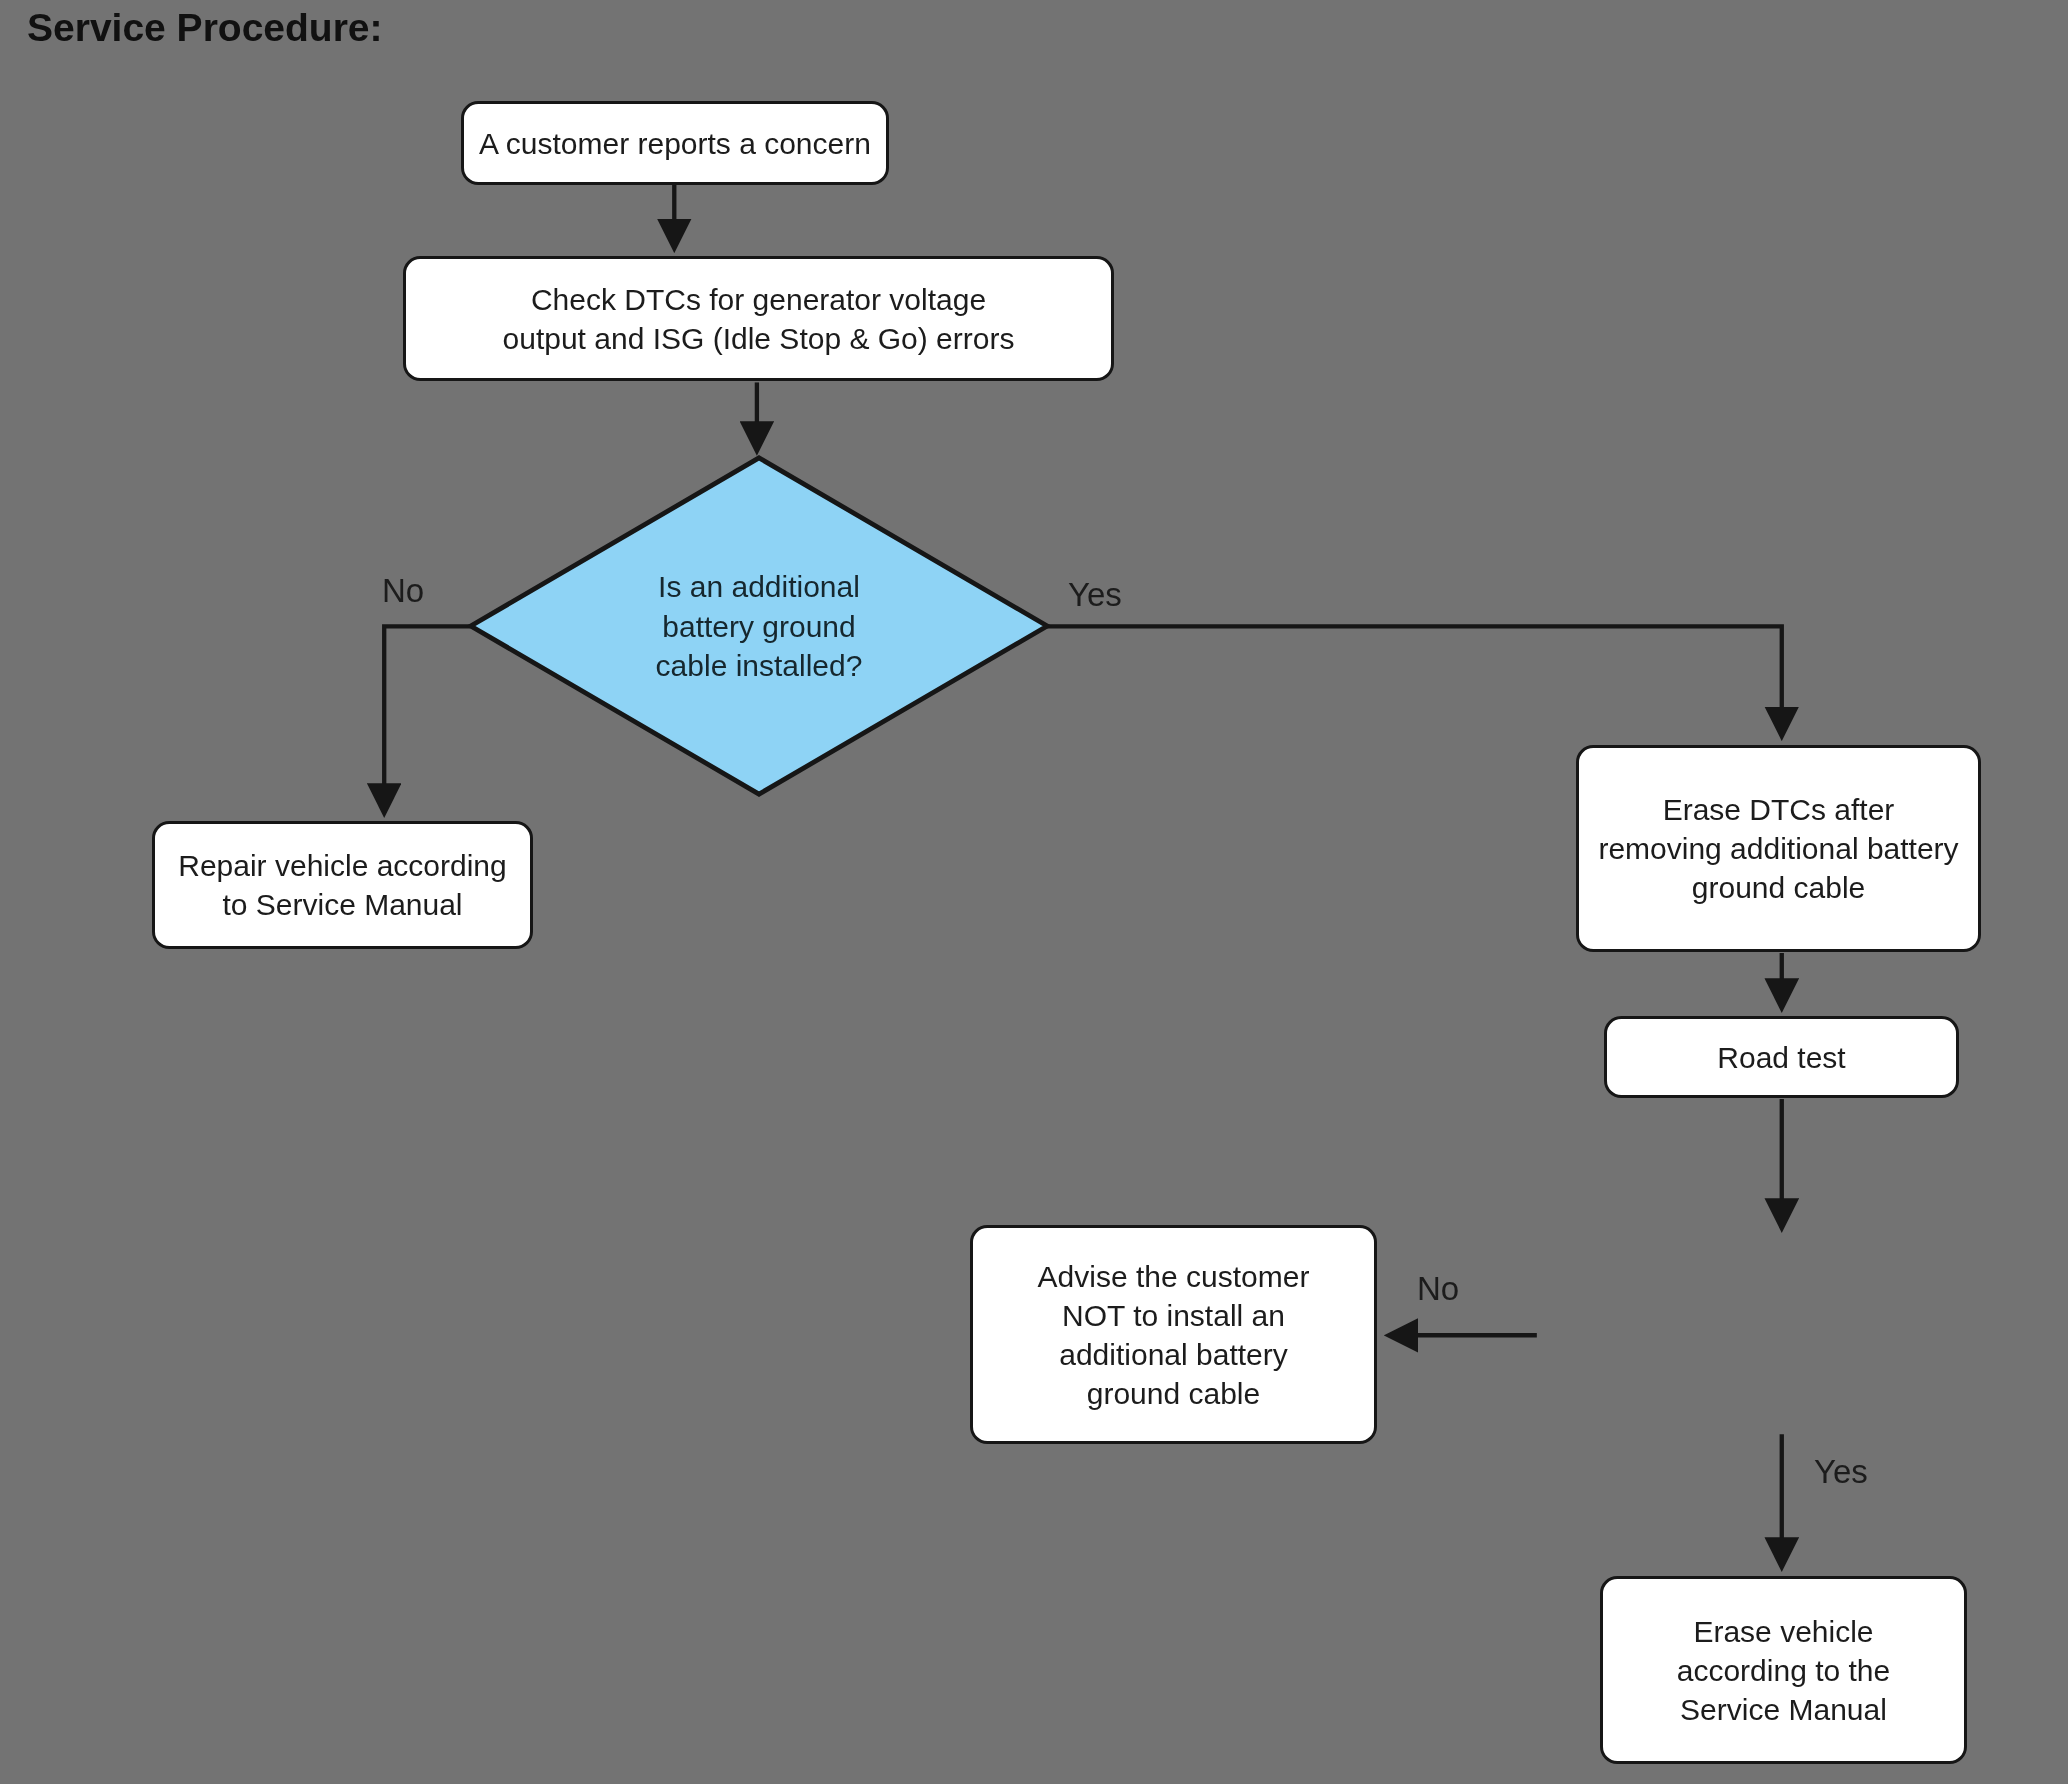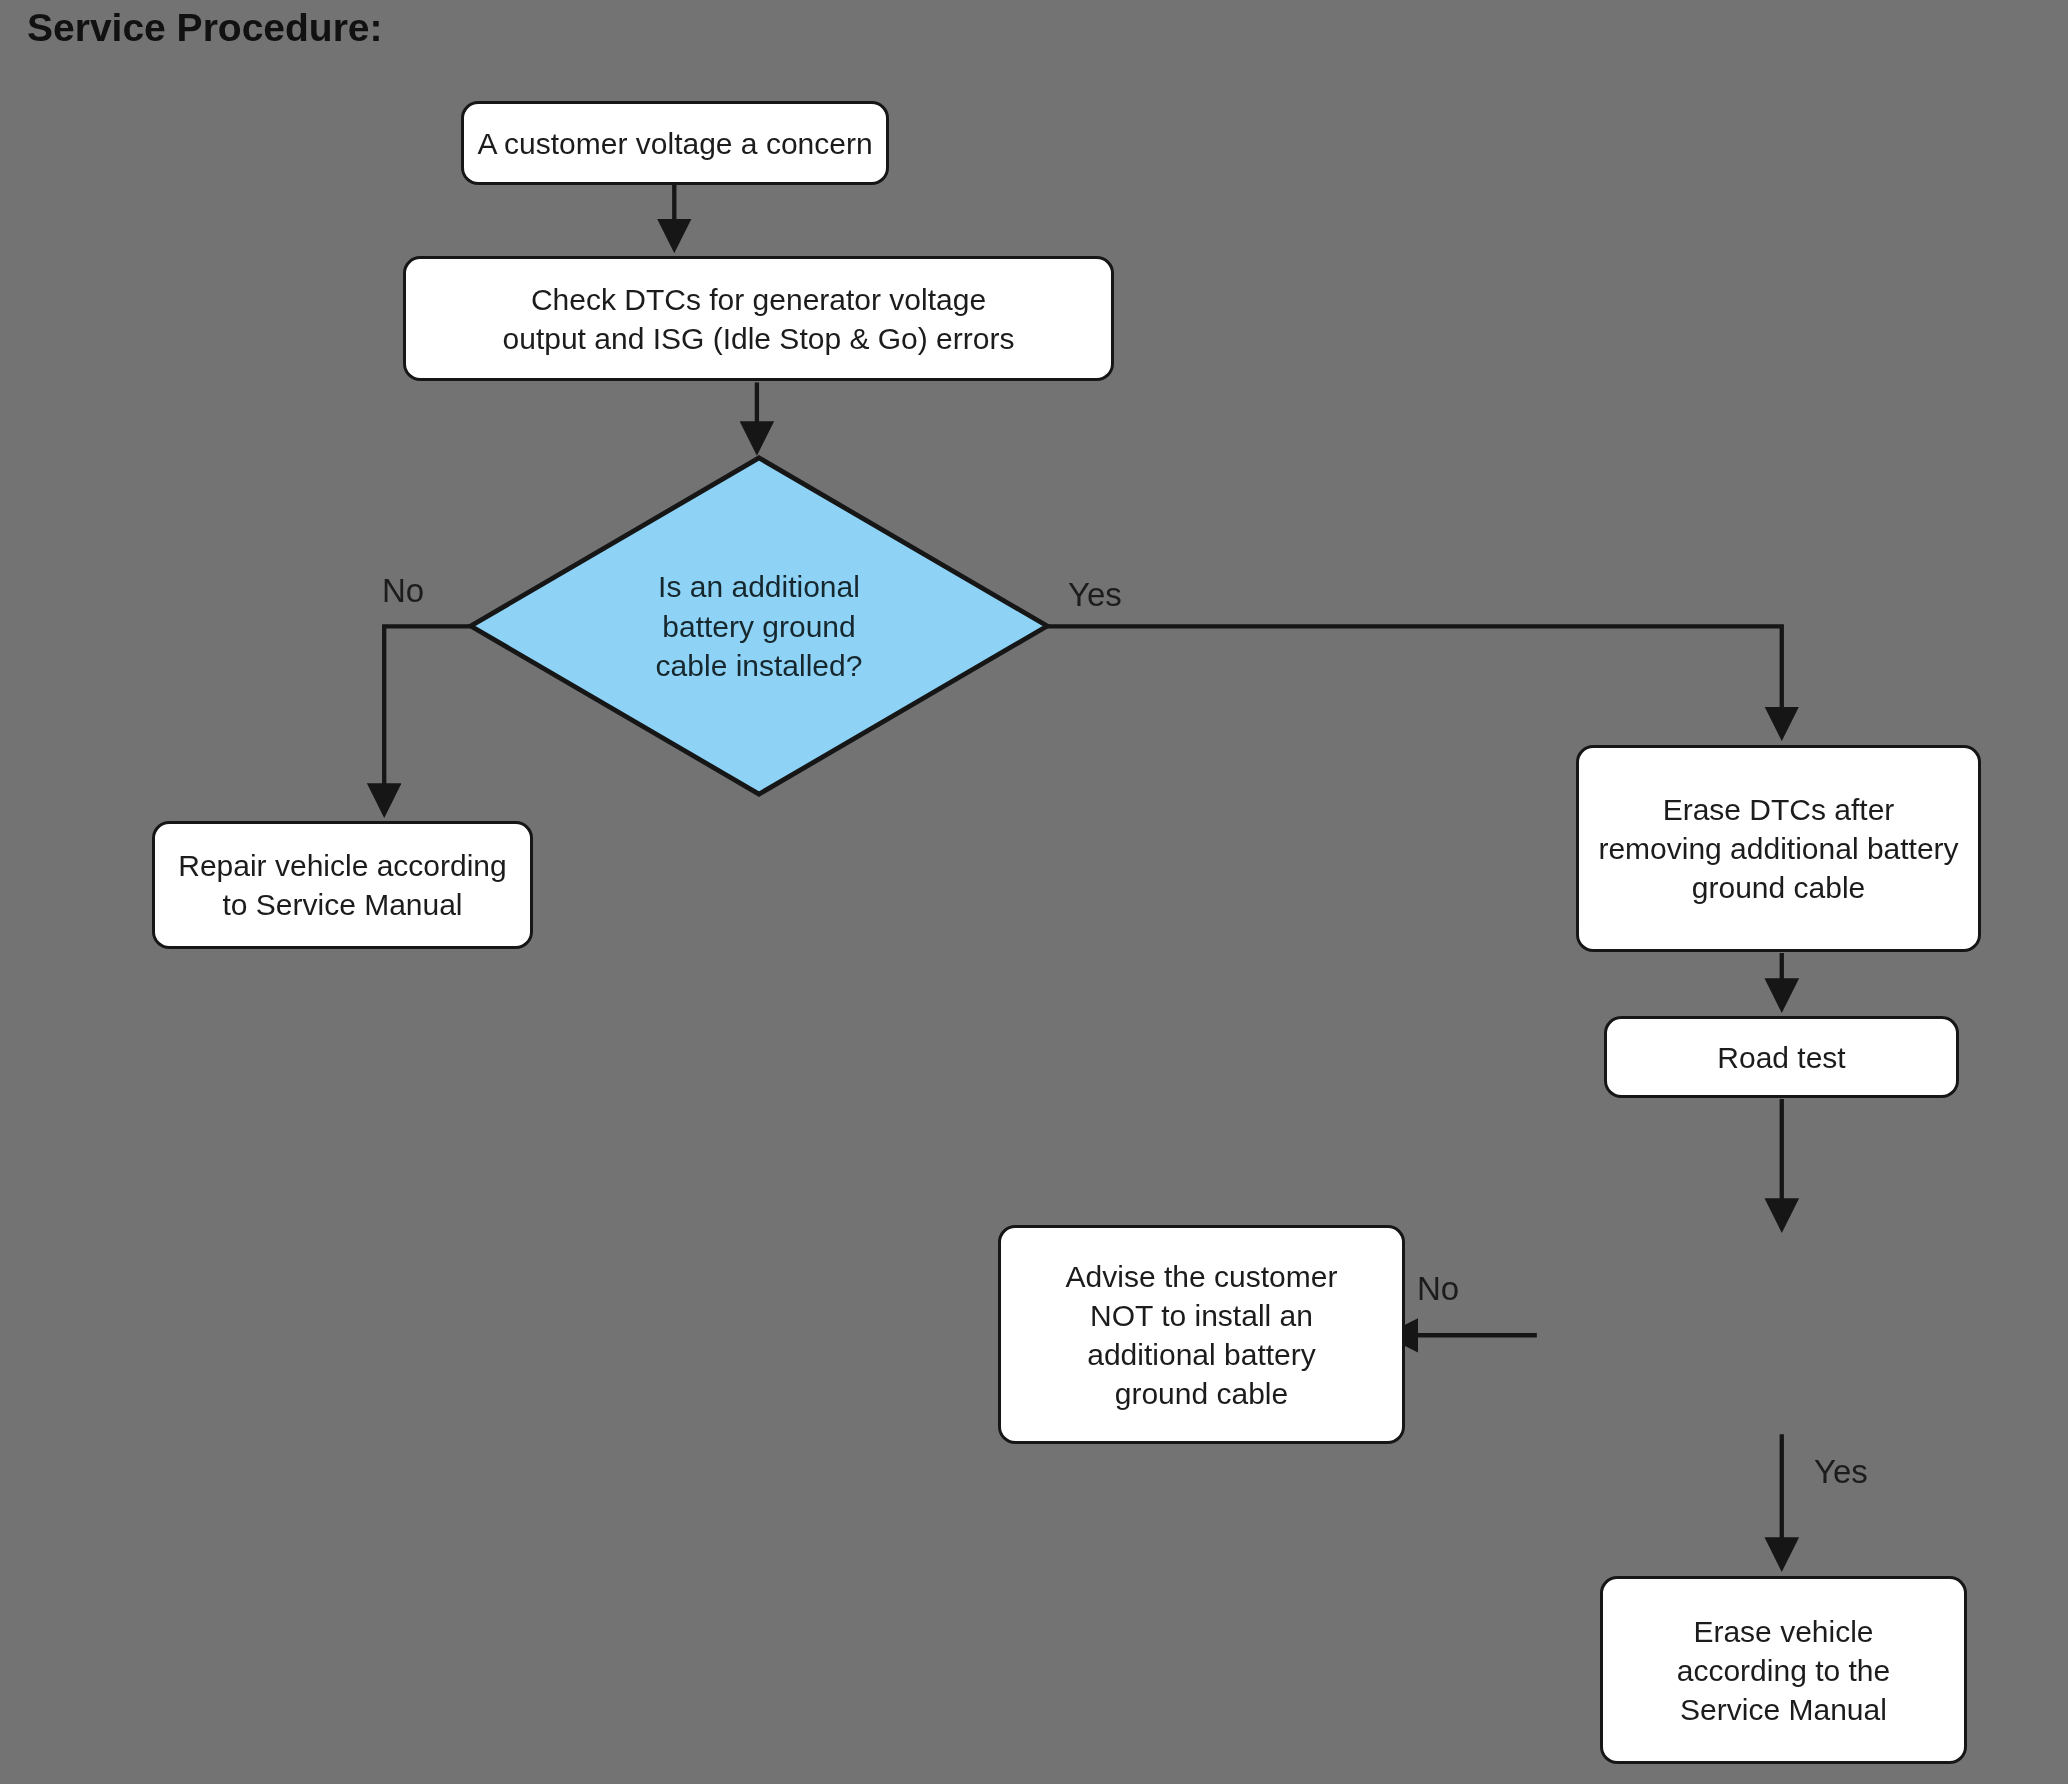--- a/index.html
+++ b/index.html
@@ -67,35 +67,35 @@
     <path class="edge" d="M1090,652 H1855 V766" marker-end="url(#arrow)"></path>
     <path class="edge" d="M1855,992 V1049" marker-end="url(#arrow)"></path>
     <path class="edge" d="M1855,1144 V1278" marker-end="url(#arrow)"></path>
     <path class="edge" d="M1600,1390 H1446" marker-end="url(#arrow)"></path>
     <path class="edge" d="M1855,1493 V1631" marker-end="url(#arrow)"></path>
   </svg>
 
   <div class="page-title">Service Procedure:</div>
 
 
-  <div class="node" style="left:461px;top:101px;width:428px;height:84px;">A customer voltage a concern</div>
+  <div class="node" style="left:461px;top:101px;width:428px;height:84px;">A customer reports a concern</div>
 
   <div class="node" style="left:403px;top:256px;width:711px;height:125px;">Check DTCs for generator voltage
 output and ISG (Idle Stop &amp; Go) errors</div>
 
   <div class="node" style="left:144px;top:821px;width:381px;height:128px;margin-left:8px;">Repair vehicle according
 to Service Manual</div>
 
   <div class="node" style="left:1576px;top:745px;width:405px;height:207px;">Erase DTCs after
 removing additional battery
 ground cable</div>
 
   <div class="node" style="left:1604px;top:1016px;width:355px;height:82px;">Road test</div>
 
-  <div class="node" style="left:970px;top:1225px;width:407px;height:219px;margin-left:28px;">Advise the customer
+  <div class="node" style="left:970px;top:1225px;width:407px;height:219px;">Advise the customer
 NOT to install an
 additional battery
 ground cable</div>
 
   <div class="node" style="left:1600px;top:1576px;width:367px;height:188px;">Erase vehicle
 according to the
 Service Manual</div>
 
   <div class="diamond-wrap" style="left:466px;top:453px;width:586px;height:346px;">
     <svg width="586" height="346" viewBox="0 0 610 360" xmlns="http://www.w3.org/2000/svg">

